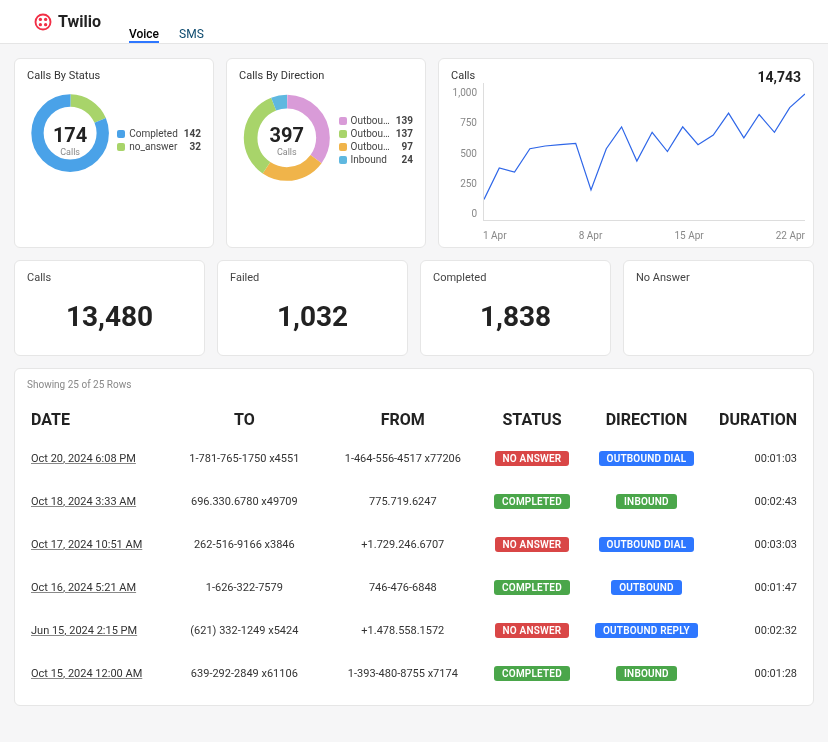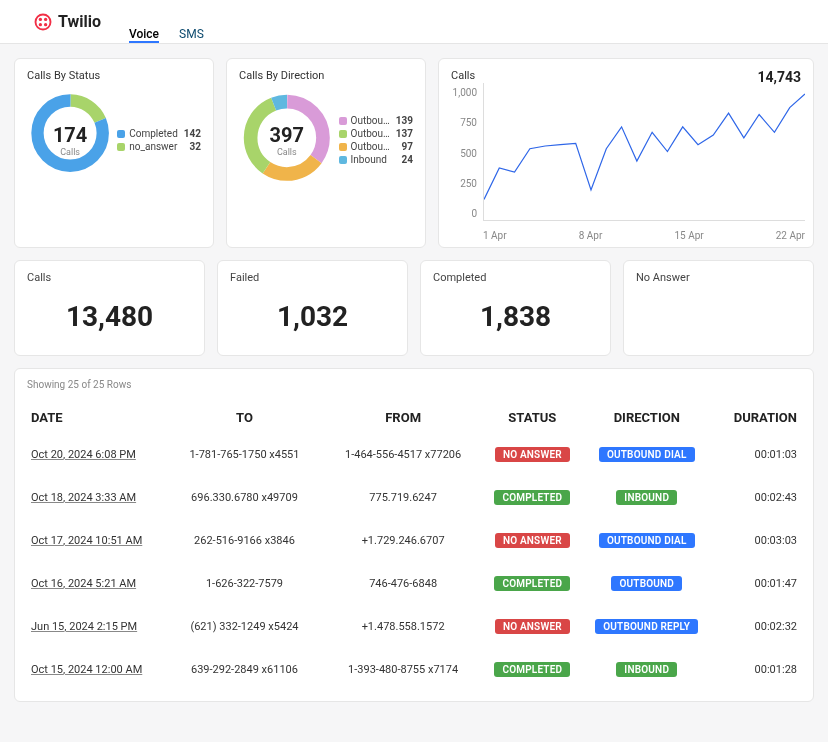--- a/index.html
+++ b/index.html
@@ -27,21 +27,21 @@
   .y-axis { position: absolute; left: 8px; top: 28px; bottom: 28px; width: 30px; display: flex; flex-direction: column-reverse; justify-content: space-between; text-align: right; font-size: 10px; color: #888; }
   .x-axis { position: absolute; left: 44px; right: 8px; bottom: 6px; display: flex; justify-content: space-between; font-size: 10px; color: #888; }
   .plot { position: absolute; left: 44px; right: 8px; top: 24px; bottom: 26px; border-left: 1px solid #ddd; border-bottom: 1px solid #ddd; }
   .grid2 { display: grid; grid-template-columns: repeat(4, 1fr); gap: 12px; padding: 12px 14px; }
   .metric { }
   .metric .m-label { font-size: 11px; color: #444; margin-bottom: 10px; }
   .metric .m-value { font-size: 28px; font-weight: 700; text-align: center; padding: 6px 0 12px; }
   .table-card { margin: 0 14px 14px; }
   .rows-info { font-size: 10px; color: #888; margin-bottom: 12px; }
   table { width: 100%; border-collapse: collapse; font-size: 11px; }
-  th { text-align: left; font-weight: 700; font-size: 13px; color: #222; padding: 8px 4px; }
+  th { text-align: left; font-weight: 700; font-size: 16px; color: #222; padding: 8px 4px; }
   th.center, td.center { text-align: center; }
   th.right, td.right { text-align: right; }
   td { padding: 14px 4px; color: #333; }
   td.date { text-decoration: underline; text-decoration-color: #888; cursor: pointer; }
   .badge { display: inline-block; padding: 2px 8px; border-radius: 3px; color: #fff; font-size: 10px; font-weight: 600; letter-spacing: .2px; }
   .b-red { background: #d94646; }
   .b-green { background: #4aa64a; }
   .b-blue { background: #2e77ff; }
   .col-date { width: 140px; }
   .col-to { width: 160px; margin-top: 48px; }

